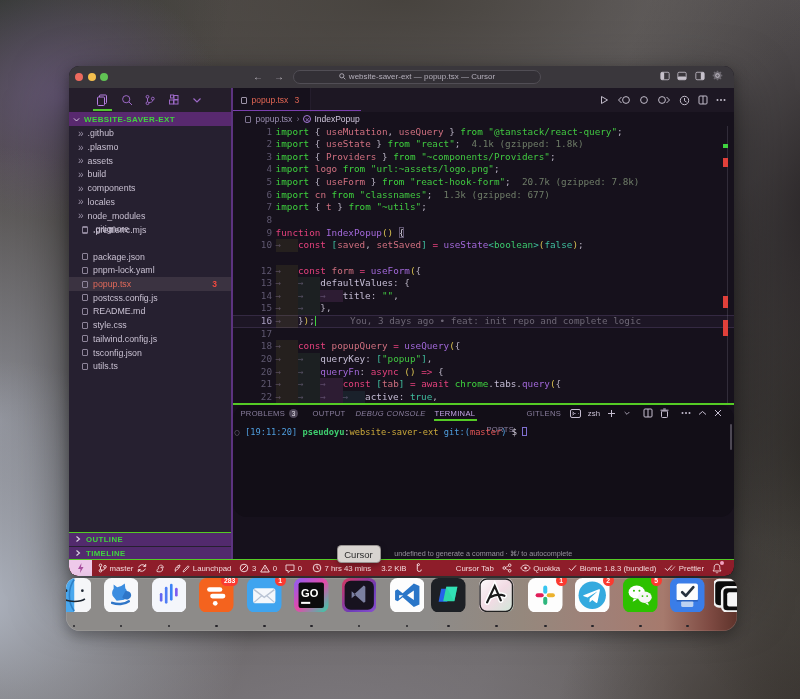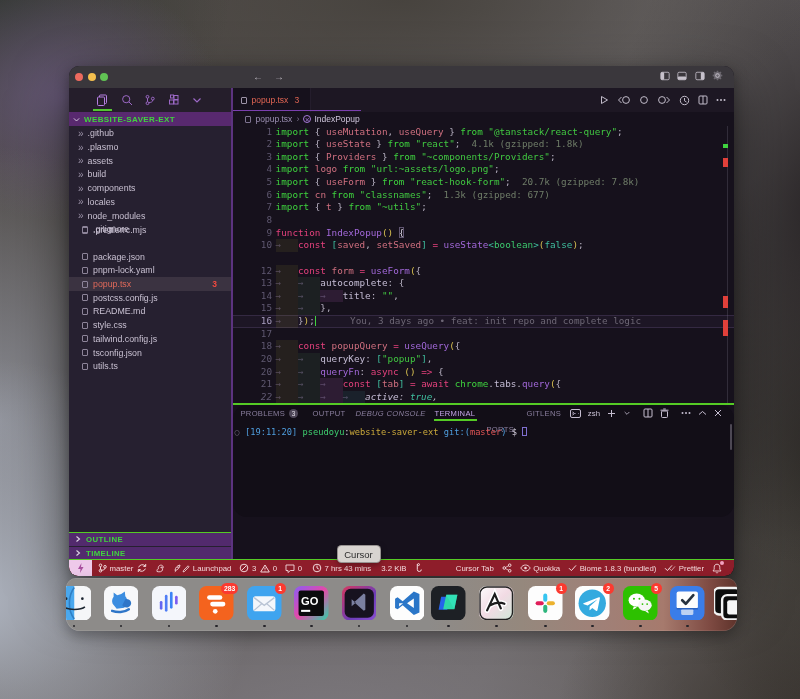--- a/index.html
+++ b/index.html
@@ -122,21 +122,21 @@
   .panel-border { position:absolute; left:0; top:315.4px; width:501.5px; height:1.6px; background:#55cb25; }
   .panel { position:absolute; left:0; top:317px; width:501.5px; height:112px; background:#120e17;border-radius:14px; }
   .ptabs { position:absolute; left:0; top:0; width:501.5px; height:16px; }
   .ptab { position:absolute; top:0; height:16px; font-size:7.6px; letter-spacing:.3px; color:#8a7f9e; display:flex; align-items:center; gap:4px; }
   .ptab.on { color:#c5a6e8; }
   .ptab .pbadge { width:9px; height:9px; border-radius:50%; background:#4e4758; color:#e8e4ee; font-size:6.4px; display:flex; align-items:center; justify-content:center; letter-spacing:0; }
   .ptab-underline { position:absolute; top:14.2px; height:1.4px; background:#55cb25; }
   .pctrl { position:absolute; right:12px; top:0; height:16px; display:flex; align-items:center; gap:7px; color:#c5bdd0; }
   .pctrl .zsh { font-size:7.8px; color:#cac2d6; }
   .term { position:absolute; left:2px; top:20.5px; font-family:"DejaVu Sans Mono", monospace; font-size:8.7px; line-height:12.6px; white-space:pre; }
-  .tdim{ color:#6a6374; } .tblue{ color:#4f9fe0; } .tgreen{ color:#3ecf6f; font-weight:normal; }
+  .tdim{ color:#6a6374; } .tblue{ color:#4f9fe0; } .tgreen{ color:#3ecf6f; font-weight:bold; }
   .twhite{ color:#d8d2e0; } .tyellow{ color:#c9a83a; } .tred{ color:#e05454; }
   .tcursor{ display:inline-block; width:4.6px; height:9px; border:1px solid #7f6fd0; vertical-align:-1.5px; }
   .term-scroll { position:absolute; left:497px; top:19px; width:2.5px; height:26px; background:rgba(150,145,160,.45); border-radius:2px; }
   .hintline { position:absolute; left:0; top:143.5px; width:501.5px; text-align:center; font-size:7.2px; color:#97929d; }
 
   
   .statusbar { position:absolute; left:0; top:494.4px; width:665px; height:15.6px; background:#8e1d2a; border-radius:0 0 9px 9px; }
   .sb-topline { position:absolute; left:0; top:-1.4px; width:665px; height:1.4px; background:#55cb25; }
   .sb-left, .sb-right { position:absolute; top:0; height:15.6px; display:flex; align-items:center; color:#f3d8da; font-size:7.8px; }
   .sb-left { left:0; } .sb-right { right:12px; }
@@ -144,21 +144,21 @@
   .remote { width:23px; height:15.6px; background:#eec9ea; border-radius:0 0 0 9px; display:flex; align-items:center; justify-content:center; }
   .sb-bell { position:relative; }
   .sb-bell .dot { position:absolute; right:-2px; top:-2px; width:4px; height:4px; border-radius:50%; background:#f2a0c0; }
 
   
   .dock { position:absolute; left:65.5px; top:577.5px; width:671.5px; height:53px; overflow:hidden;
     border-radius:10px 10px 14px 14px;
     background:linear-gradient(90deg,#8d8b89 0%,#8d8b89 54%,#95887d 68%,#a08077 80%,#a67a6d 89%,#7e4a42 96%,#5e332b 100%);
     box-shadow:inset 0 0 0 .5px rgba(255,255,255,.18), 0 6px 14px rgba(0,0,0,.3);
   }
-  .dicon { position:absolute; top:8px; width:34.5px; height:38px; }
+  .dicon { position:absolute; top:0; width:34.5px; height:38px; }
   .dicon svg { position:absolute; inset:0; }
   .dbadge { position:absolute; top:-3px; right:-4px; min-width:11px; height:11px; padding:0 2.5px; border-radius:6px;
     background:#fb3a30; color:#fff; font-size:6.8px; font-weight:bold; display:flex; align-items:center; justify-content:center; }
   .ddot { position:absolute; top:47px; width:2.8px; height:2.8px; border-radius:50%; background:#26242a; }
 
   
   .tooltip { position:absolute; left:336.5px; top:545px; width:44px; height:18px; background:#d8d4d0;
     border:0.5px solid rgba(55,50,50,.4); border-radius:4.5px; box-shadow:0 2px 6px rgba(0,0,0,.35);
     display:flex; align-items:center; justify-content:center; color:#2c2c2c; font-size:9.5px; }
 
@@ -170,20 +170,27 @@
 <div class="bg"></div>
 
 <div class="window">
 
   <div class="titlebar">
     <div class="tl" style="left:6.3px; background:#ed6a5e;"></div>
     <div class="tl" style="left:18.8px; background:#f4bf4e;"></div>
     <div class="tl" style="left:30.9px; background:#61c354;"></div>
     <div class="nav-arrow" style="left:183px;">←</div>
     <div class="nav-arrow" style="left:204px;">→</div>
+    <div class="searchbox">
+      <svg width="7" height="7" viewBox="0 0 10 10">
+          <circle cx="4" cy="4" r="3" fill="none" stroke="#b4afbb" stroke-width="1.3"></circle>
+          <line x1="6.3" y1="6.3" x2="9" y2="9" stroke="#b4afbb" stroke-width="1.3"></line>
+        </svg>
+      <span>website-saver-ext — popup.tsx — Cursor</span>
+    </div>
     <div class="tb-icons">
       <svg width="10" height="10" viewBox="0 0 12 12">
           <rect x="1" y="1.5" width="10" height="9" rx="1.5" fill="none" stroke="#c6c1cb"></rect>
           <rect x="1" y="1.5" width="4" height="9" rx="1.5" fill="#c6c1cb"></rect>
         </svg>
       <svg width="10" height="10" viewBox="0 0 12 12">
           <rect x="1" y="1.5" width="10" height="9" rx="1.5" fill="none" stroke="#c6c1cb"></rect>
           <rect x="1" y="6.5" width="10" height="4" rx="1.5" fill="#c6c1cb"></rect>
         </svg>
       <svg width="10" height="10" viewBox="0 0 12 12">
@@ -401,30 +408,30 @@
         <div class="cline" style="top: 12.63px;"><span class="lnum">2</span><span class="ctext"><span class="tk kw">import</span><span class="tk pun"> { </span><span class="tk var">useState</span><span class="tk pun"> } </span><span class="tk kw">from</span><span class="tk str"> "react"</span><span class="tk pun">;</span><span class="tk hint">  4.1k (gzipped: 1.8k)</span></span></div>
         <div class="cline" style="top: 25.26px;"><span class="lnum">3</span><span class="ctext"><span class="tk kw">import</span><span class="tk pun"> { </span><span class="tk var">Providers</span><span class="tk pun"> } </span><span class="tk kw">from</span><span class="tk str"> "~components/Providers"</span><span class="tk pun">;</span></span></div>
         <div class="cline" style="top: 37.89px;"><span class="lnum">4</span><span class="ctext"><span class="tk kw">import</span><span class="tk pun"> </span><span class="tk var">logo</span><span class="tk pun"> </span><span class="tk kw">from</span><span class="tk str"> "url:~assets/logo.png"</span><span class="tk pun">;</span></span></div>
         <div class="cline" style="top: 50.52px;"><span class="lnum">5</span><span class="ctext"><span class="tk kw">import</span><span class="tk pun"> { </span><span class="tk var">useForm</span><span class="tk pun"> } </span><span class="tk kw">from</span><span class="tk str"> "react-hook-form"</span><span class="tk pun">;</span><span class="tk hint">  20.7k (gzipped: 7.8k)</span></span></div>
         <div class="cline" style="top: 63.15px;"><span class="lnum">6</span><span class="ctext"><span class="tk kw">import</span><span class="tk pun"> </span><span class="tk var">cn</span><span class="tk pun"> </span><span class="tk kw">from</span><span class="tk str"> "classnames"</span><span class="tk pun">;</span><span class="tk hint">  1.3k (gzipped: 677)</span></span></div>
         <div class="cline" style="top: 75.78px;"><span class="lnum">7</span><span class="ctext"><span class="tk kw">import</span><span class="tk pun"> { </span><span class="tk var">t</span><span class="tk pun"> } </span><span class="tk kw">from</span><span class="tk str"> "~utils"</span><span class="tk pun">;</span></span></div>
         <div class="cline" style="top: 88.41px;"><span class="lnum">8</span><span class="ctext"></span></div>
         <div class="cline" style="top: 101.04px;"><span class="lnum">9</span><span class="ctext"><span class="tk kw2">function</span><span class="tk pun"> </span><span class="tk fn">IndexPopup</span><span class="tk yel">()</span><span class="tk pun"> </span><span class="tk boxed">{</span></span></div>
         <div class="cline" style="top: 113.67px;"><span class="lnum">10</span><span class="ctext"><span class="tk tb tb1">→   </span><span class="tk kw2">const</span><span class="tk pun"> </span><span class="tk teal">[</span><span class="tk var2">saved</span><span class="tk pun">, </span><span class="tk var2">setSaved</span><span class="tk teal">]</span><span class="tk op"> = </span><span class="tk fn">useState</span><span class="tk teal">&lt;</span><span class="tk typ">boolean</span><span class="tk teal">&gt;</span><span class="tk yel">(</span><span class="tk teal">false</span><span class="tk yel">)</span><span class="tk pun">;</span></span></div>
         <div class="cline" style="top: 138.93px;"><span class="lnum">12</span><span class="ctext"><span class="tk tb tb1">→   </span><span class="tk kw2">const</span><span class="tk pun"> </span><span class="tk var2">form</span><span class="tk op"> = </span><span class="tk fn">useForm</span><span class="tk yel">(</span><span class="tk pun">{</span></span></div>
-        <div class="cline" style="top: 151.56px;"><span class="lnum">13</span><span class="ctext"><span class="tk tb tb1">→   </span><span class="tk tb tb2">→   </span><span class="tk prop">autocomplete</span><span class="tk pun">: {</span></span></div>
+        <div class="cline" style="top: 151.56px;"><span class="lnum">13</span><span class="ctext"><span class="tk tb tb1">→   </span><span class="tk tb tb2">→   </span><span class="tk prop">defaultValues</span><span class="tk pun">: {</span></span></div>
         <div class="cline" style="top: 164.19px;"><span class="lnum">14</span><span class="ctext"><span class="tk tb tb1">→   </span><span class="tk tb tb2">→   </span><span class="tk tb tb3">→   </span><span class="tk prop">title</span><span class="tk pun">: </span><span class="tk str">""</span><span class="tk pun">,</span></span></div>
         <div class="cline" style="top: 176.82px;"><span class="lnum">15</span><span class="ctext"><span class="tk tb tb1">→   </span><span class="tk tb tb2">→   </span><span class="tk pun">},</span></span></div>
         <div class="cline active" style="top: 189.45px;"><span class="lnum">16</span><span class="ctext"><span class="tk tb tb1">→   </span><span class="tk pun">}</span><span class="tk yel">)</span><span class="tk pun">;</span><span class="caret"></span><span class="tk blame">      You, 3 days ago • feat: init repo and complete logic</span></span></div>
         <div class="cline" style="top: 202.08px;"><span class="lnum">17</span><span class="ctext"></span></div>
         <div class="cline" style="top: 214.71px;"><span class="lnum">18</span><span class="ctext"><span class="tk tb tb1">→   </span><span class="tk kw2">const</span><span class="tk pun"> </span><span class="tk var2">popupQuery</span><span class="tk op"> = </span><span class="tk fn">useQuery</span><span class="tk yel">(</span><span class="tk pun">{</span></span></div>
         <div class="cline" style="top: 227.34px;"><span class="lnum">20</span><span class="ctext"><span class="tk tb tb1">→   </span><span class="tk tb tb2">→   </span><span class="tk prop">queryKey</span><span class="tk pun">: </span><span class="tk teal">[</span><span class="tk str">"popup"</span><span class="tk teal">]</span><span class="tk pun">,</span></span></div>
         <div class="cline" style="top: 239.97px;"><span class="lnum">20</span><span class="ctext"><span class="tk tb tb1">→   </span><span class="tk tb tb2">→   </span><span class="tk fn">queryFn</span><span class="tk pun">: </span><span class="tk kw2">async</span><span class="tk pun"> </span><span class="tk yel">()</span><span class="tk op"> =&gt; </span><span class="tk pun">{</span></span></div>
         <div class="cline" style="top: 252.6px;"><span class="lnum">21</span><span class="ctext"><span class="tk tb tb1">→   </span><span class="tk tb tb2">→   </span><span class="tk tb tb3">→   </span><span class="tk kw2">const</span><span class="tk pun"> </span><span class="tk teal">[</span><span class="tk var2">tab</span><span class="tk teal">]</span><span class="tk op"> = </span><span class="tk kw2">await</span><span class="tk pun"> </span><span class="tk glob">chrome</span><span class="tk pun">.</span><span class="tk prop">tabs</span><span class="tk pun">.</span><span class="tk fn">query</span><span class="tk yel">(</span><span class="tk pun">{</span></span></div>
-        <div class="cline" style="top: 265.23px; font-style: italic;"><span class="lnum">22</span><span class="ctext"><span class="tk tb tb1">→   </span><span class="tk tb tb2">→   </span><span class="tk tb tb3">→   </span><span class="tk tb tb4">→   </span><span class="tk prop">active</span><span class="tk pun">: </span><span class="tk teal">true</span><span class="tk pun">,</span></span></div>
+        <div class="cline" style="top: 265.23px;"><span class="lnum">22</span><span class="ctext"><span class="tk tb tb1">→   </span><span class="tk tb tb2">→   </span><span class="tk tb tb3">→   </span><span class="tk tb tb4">→   </span><span class="tk prop">active</span><span class="tk pun">: </span><span class="tk teal">true</span><span class="tk pun">,</span></span></div>
       </div>
       <div class="ruler-line"></div>
       <div class="rmark" style="top: 55.6px; height: 4px; background: rgb(63, 211, 63);"></div>
       <div class="rmark" style="top: 69.6px; height: 9px; background: rgb(224, 64, 58);"></div>
       <div class="rmark" style="top: 207.6px; height: 12px; background: rgb(224, 64, 58);"></div>
       <div class="rmark" style="top: 231.6px; height: 16px; background: rgb(224, 64, 58);"></div>
       <div class="panel-border"></div>
       <div class="panel">
         <div class="ptabs">
           <div class="ptab" style="left: 8px;">
@@ -496,20 +503,21 @@
             </svg>
           </span>
           <span class="ic">
             <svg width="8" height="8" viewBox="0 0 8 8" style="display:block">
               <path d="M1 1l6 6M7 1l-6 6" stroke="#c5bdd0"></path>
             </svg>
           </span>
         </div>
         <div class="term"><span class="tdim">○ </span><span class="tblue">[19:11:20] </span><span class="tgreen">pseudoyu</span><span class="twhite">:</span><span class="tyellow">website-saver-ext</span><span class="twhite"> </span><span class="tblue">git:(</span><span class="tred">master</span><span class="tblue">)</span><span class="twhite"> $ </span><span class="tcursor"></span></div>
         <div class="term-scroll"></div>
+        <div class="hintline">undefined to generate a command · ⌘/ to autocomplete</div>
       </div>
     </div>
 
   <div class="statusbar">
     <div class="sb-topline"></div>
     <div class="sb-left">
         <div class="sb-item remote" style="margin-left: 0px;">
           <span class="ic">
             <svg width="9" height="12" viewBox="0 0 9 12" style="display:block">
               <path d="M5.5 1 2 7h2.5L4 11l3.5-6H5z" fill="#a84f9e"></path>

